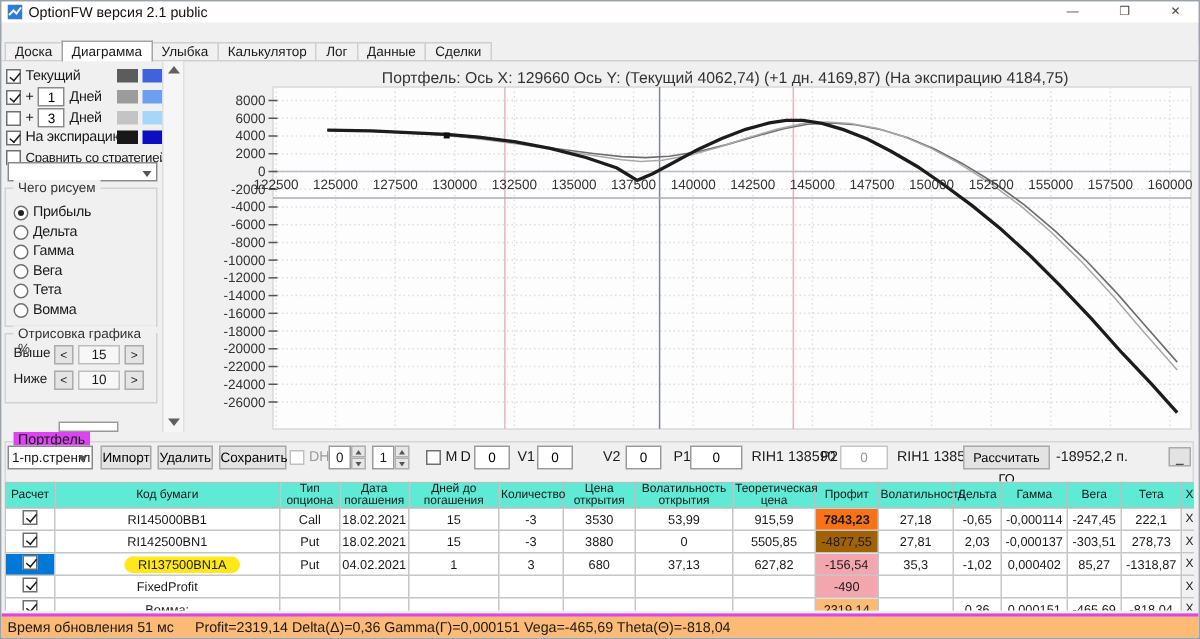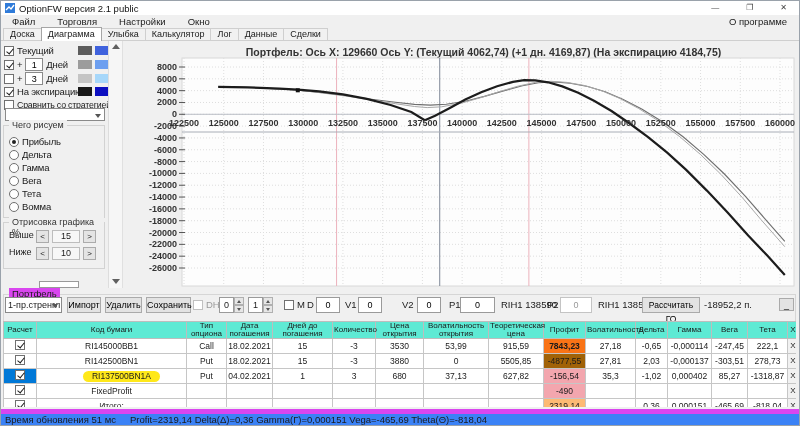--- a/index.html
+++ b/index.html
@@ -42,21 +42,21 @@
   .gb-range{top:181px;height:47px;}
   .rrow{position:absolute;left:5px;height:14px;display:flex;align-items:flex-start;gap:3px;}
   .rlab{font-size:9px;width:24px;}
   .stepbtn{width:13px;height:13px;background:#e4e4e4;border:1px solid #ababab;font-size:8px;line-height:11px;text-align:center;box-sizing:border-box;}
   .stepval{width:28px;height:13px;background:#f7f7f7;border:1px solid #bdbdbd;font-size:9px;line-height:11px;text-align:center;box-sizing:border-box;}
   .vscroll{position:absolute;right:0;top:0;width:14px;height:247px;background:#f6f6f6;border-left:1px solid #ddd;box-sizing:border-box;}
   .varr{position:absolute;left:3px;width:0;height:0;border-left:4px solid transparent;border-right:4px solid transparent;}
   .varr.up{top:3px;border-bottom:5px solid #606060;}
   .varr.down{bottom:4px;border-top:5px solid #606060;}
   .partialbox{position:absolute;left:38px;top:240px;width:40px;height:7px;background:#fff;border:1px solid #999;box-sizing:border-box;}
-  .chartarea{position:absolute;left:122px;top:0;right:5px;height:247px;font-weight:bold;}
+  .chartarea{position:absolute;left:122px;top:0;right:5px;height:247px;}
   .ctitle{position:absolute;top:5px;left:55px;right:5px;text-align:center;font-size:10.5px;color:#333;}
   .chartarea svg{position:absolute;top:0;left:0;}
   
   .portfolio{position:absolute;top:287px;left:0;right:0;height:121px;background:#f0f0f0;}
   .pframe{position:absolute;left:2px;right:3px;top:6px;bottom:2px;border:1px solid #d6d6d6;}
   .plabel{position:absolute;left:8px;top:0px;background:#d946ef;padding:0 3px;font-size:9.5px;}
   .tb{position:absolute;top:9px;height:16px;box-sizing:border-box;}
   .btn{background:#e3e3e3;border:1px solid #aaaaaa;font:9px "Liberation Sans",sans-serif;text-align:center;line-height:14px;padding:0;box-sizing:border-box;}
   .tlab{font-size:9.5px;line-height:16px;}
   .tin{border:1px solid #9a9a9a;background:#fff;font:9px "Liberation Sans",sans-serif;text-align:center;padding:0;box-sizing:border-box;height:16px;}
@@ -69,49 +69,40 @@
   .sarr i::after{content:"";position:absolute;left:1.5px;top:1.5px;width:0;height:0;border-left:2.5px solid transparent;border-right:2.5px solid transparent;}
   .sarr i.up::after{border-bottom:3px solid #555;}
   .sarr i.dn::after{border-top:3px solid #555;}
   .tablewrap{position:absolute;left:2px;top:33px;right:3px;bottom:2px;background:#fff;overflow:hidden;}
   table{border-collapse:collapse;table-layout:fixed;width:795px;}
   th{background:#5eead4;border:1px solid #bdbdbd;font-size:8px;font-weight:normal;line-height:8px;height:16px;padding:0 1px;}
   td{border:1px solid #c6c6c6;font-size:8.5px;height:13px;line-height:12px;text-align:center;padding:0 1px;background:#fff;overflow:hidden;white-space:nowrap;}
   td .cb{margin-top:1px;}
   .hl{display:inline-block;border-radius:7px;padding:0 9px;line-height:11px;margin-left:20px;}
   
-  .statusbar{position:absolute;top:408px;left:0;right:0;bottom:0;background:#3b82f6;border-top:5px solid #d946ef;display:flex;align-items:center;padding-left:4px;font-size:9.5px;gap:14px;white-space:nowrap;}
+  .statusbar{position:absolute;top:408px;left:0;right:0;bottom:0;background:#fdba74;border-top:2px solid #d946ef;display:flex;align-items:center;padding-left:4px;font-size:9.5px;gap:14px;white-space:nowrap;}
 </style>
 </head>
 <body>
 
 <div id="app">
 
   <div class="titlebar">
     <svg class="appicon" viewBox="0 0 10 10">
       <rect x="0" y="0" width="10" height="10" fill="#2f7bd9"></rect>
       <polyline points="1,7 4,4 6,6 9,2" fill="none" stroke="#ffffff" stroke-width="1.3"></polyline>
     </svg>
     <span class="title">OptionFW версия 2.1 public</span>
     <span class="wbtns">
       <span class="wbtn">—</span>
       <span class="wbtn">❐</span>
       <span class="wbtn">✕</span>
     </span>
   </div>
 
-  <div class="menubar">
-    <span id="menuItems" style="display:flex">
-        <span class="menu-item">Файл</span>
-        <span class="menu-item">Торговля</span>
-        <span class="menu-item">Настройки</span>
-        <span class="menu-item">Окно</span>
-      </span>
-    <span class="menu-item menu-right">О программе</span>
-  </div>
 
   <div class="tabbar" id="tabbar">
       <span class="tab">Доска</span>
       <span class="tab active">Диаграмма</span>
       <span class="tab">Улыбка</span>
       <span class="tab">Калькулятор</span>
       <span class="tab">Лог</span>
       <span class="tab">Данные</span>
       <span class="tab">Сделки</span>
     </div>
@@ -485,21 +476,21 @@
               <td style="background: rgb(243, 166, 174);">-490</td>
               <td></td>
               <td></td>
               <td></td>
               <td></td>
               <td></td>
               <td style="background: rgb(241, 241, 241); font-size: 8px;">X</td>
             </tr>
             <tr>
               <td><span class="cb checked"></span></td>
-              <td><span>Итого:</span></td>
+              <td><span>Вомма:</span></td>
               <td></td>
               <td></td>
               <td></td>
               <td></td>
               <td></td>
               <td></td>
               <td></td>
               <td style="background: #fdba74;">2319,14</td>
               <td></td>
               <td>0,36</td>

